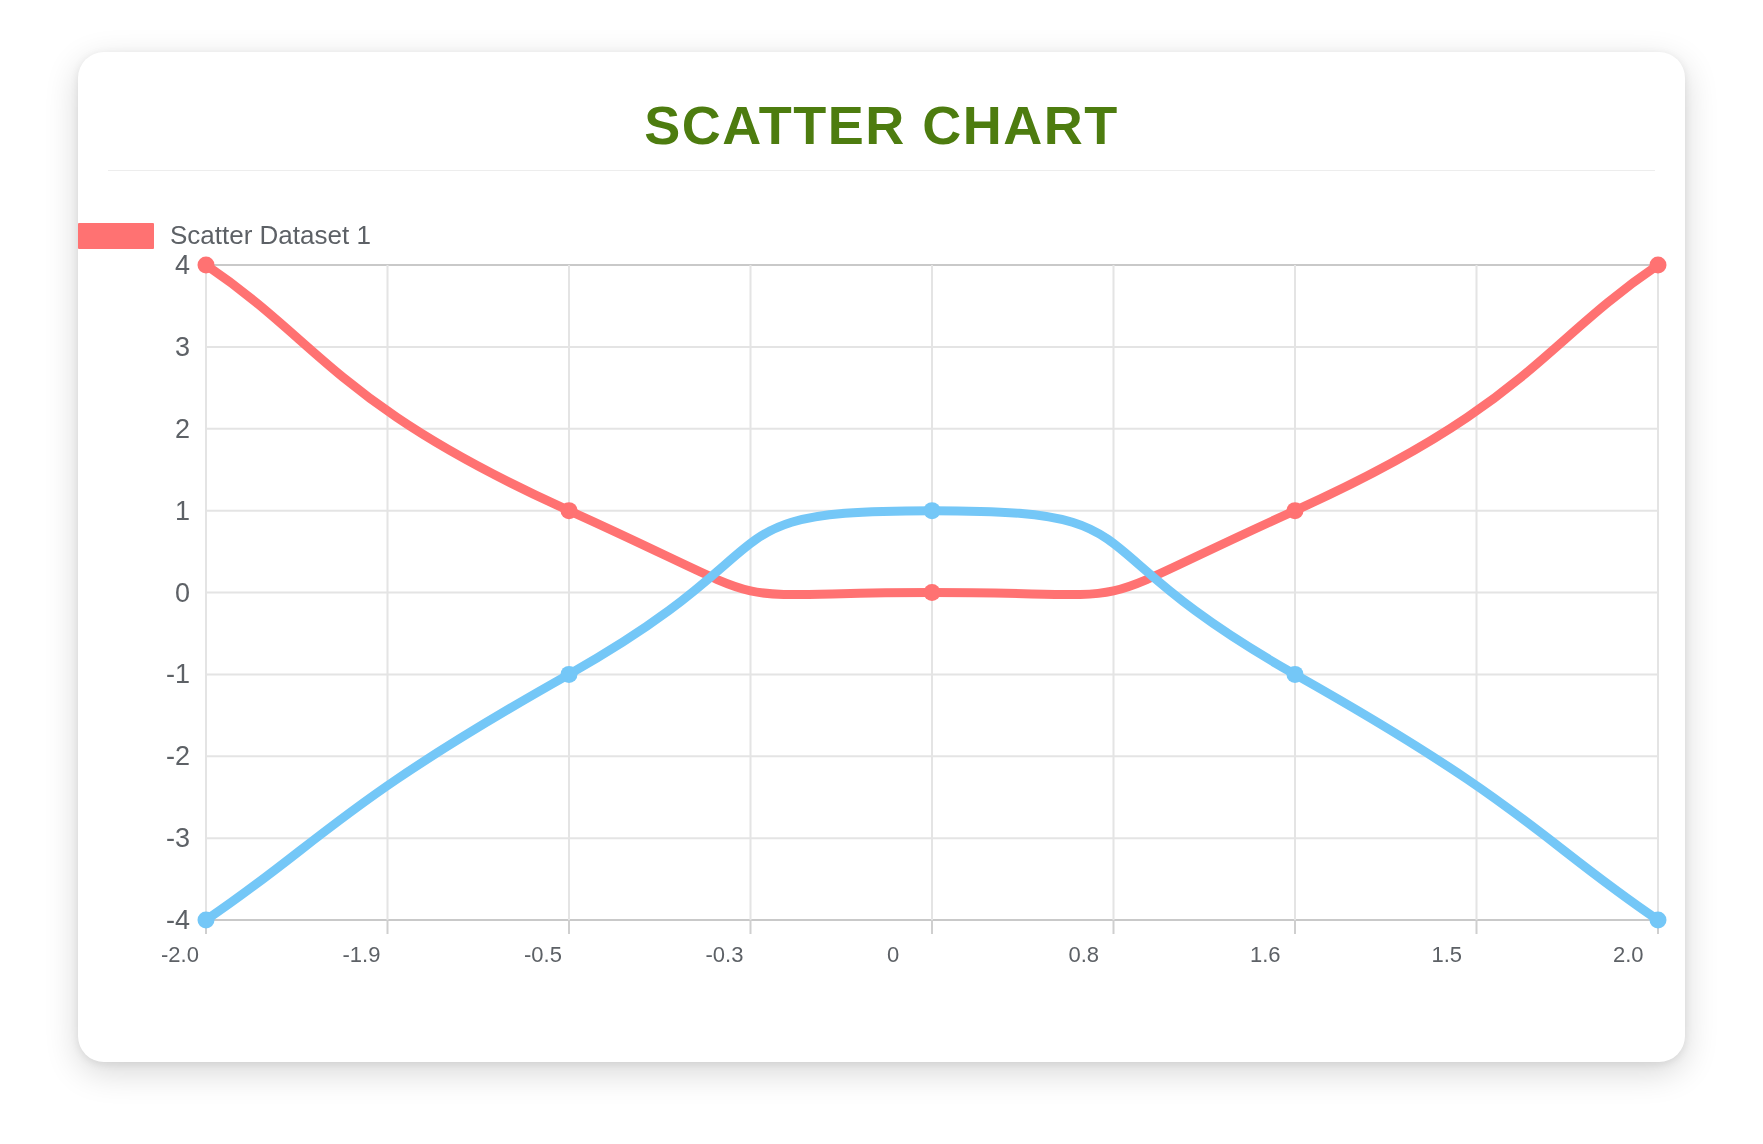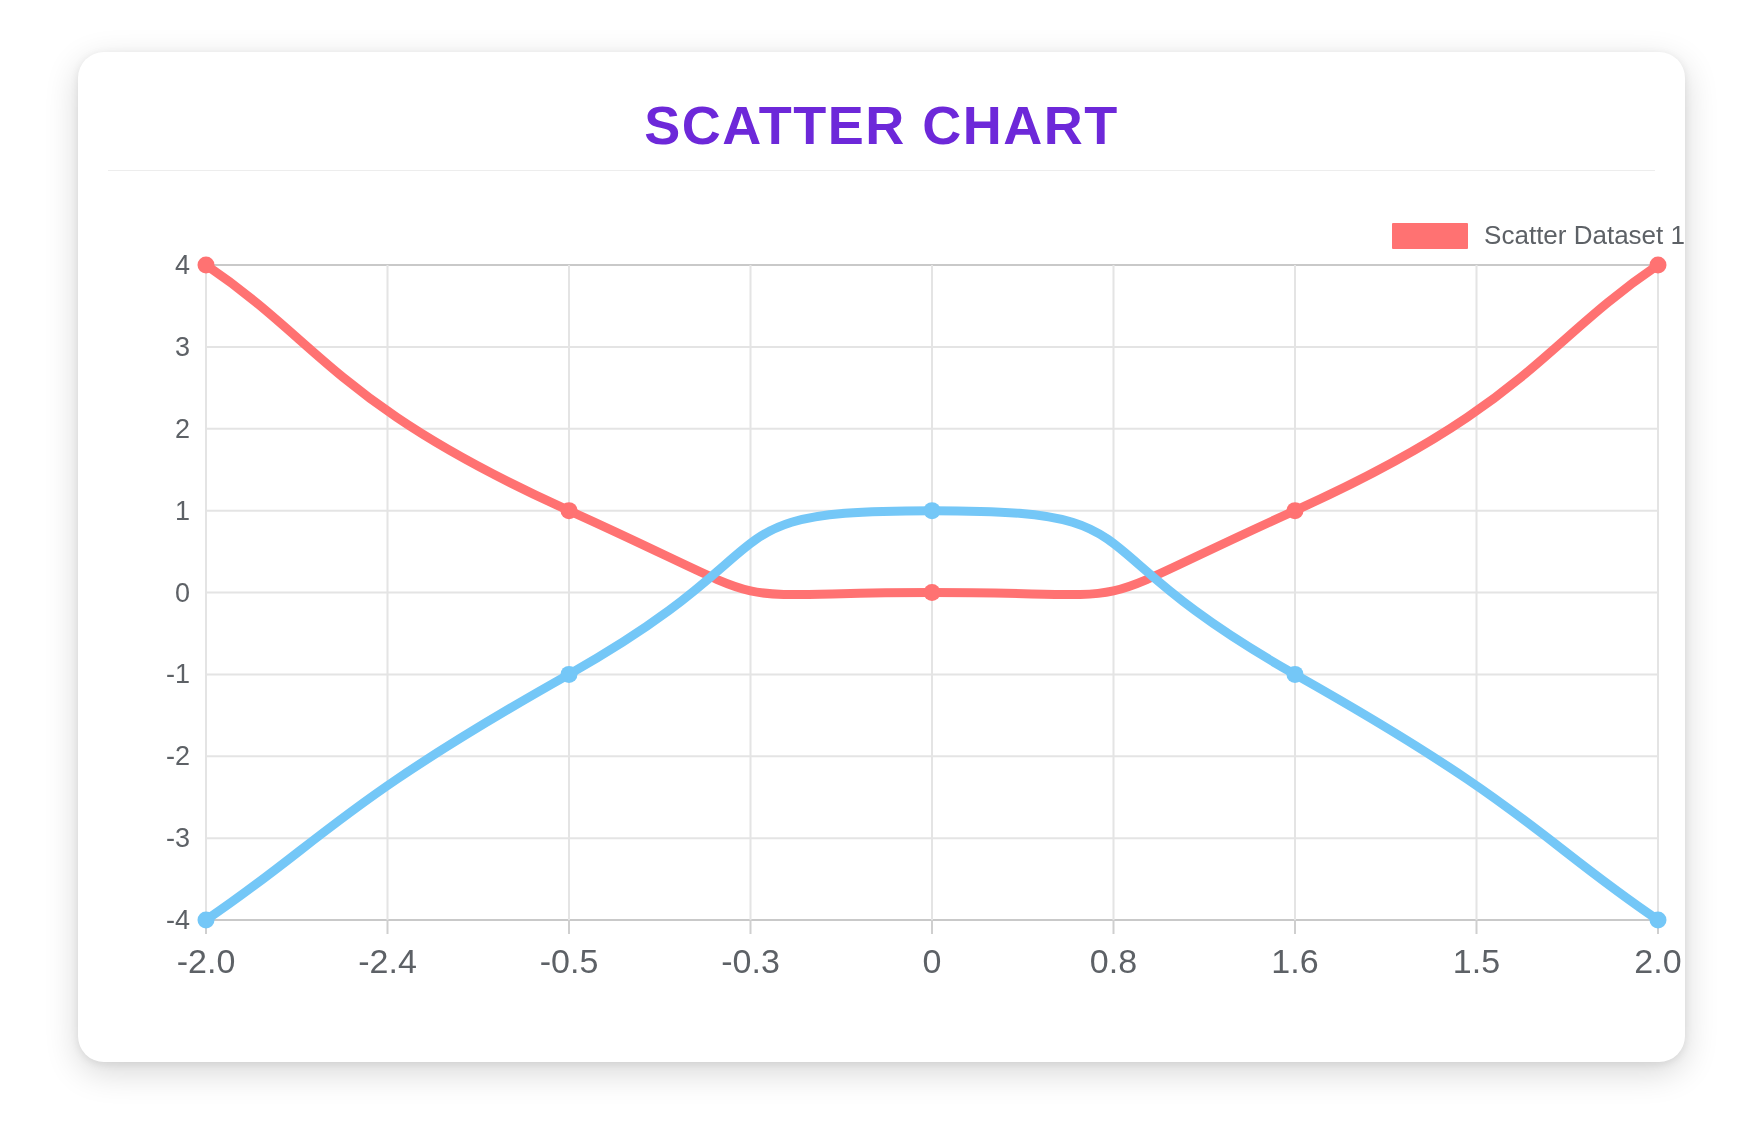--- a/index.html
+++ b/index.html
@@ -29,38 +29,38 @@
   }
   #chart-title {
     position: absolute;
     left: 0;
     top: 42px;
     width: 100%;
     text-align: center;
     font-size: 54px;
     font-weight: bold;
     letter-spacing: 1.5px;
-    color: #6d28d9;
+    color: #4d7c0f;
     font-family: "Liberation Sans", sans-serif;
   }
   #title-rule {
     position: absolute;
     left: 30px;
     top: 118px;
     width: 1547px;
     height: 1px;
     background: #ededed;
   }
   #legend {
     position: absolute;
     left: 0;
     top: 168px;
     width: 100%;
     display: flex;
-    justify-content: flex-end;
+    justify-content: flex-start;
     align-items: center;
     gap: 42px;
   }
   .legend-item {
     display: flex;
     align-items: center;
     gap: 16px;
   }
   .legend-swatch {
     width: 76px;
@@ -84,22 +84,21 @@
     position: absolute;
     text-align: right;
     font-size: 27px;
     color: #5d6166;
     font-family: "Liberation Sans", sans-serif;
     transform: translateY(-50%);
     width: 60px;
   }
   .tick-label-x {
     position: absolute;
-    text-align: center;
-    font-size: 34px;
+    font-size: 22px;
     color: #5d6166;
     font-family: "Liberation Sans", sans-serif;
     transform: translateX(-50%);
     width: 90px;
   }
 </style>
 </head>
 <body>
 
 <div id="stage">
@@ -163,21 +162,21 @@
           <div class="tick-label-y" style="left: 52px; top: 376.75px;">2</div>
           <div class="tick-label-y" style="left: 52px; top: 458.625px;">1</div>
           <div class="tick-label-y" style="left: 52px; top: 540.5px;">0</div>
           <div class="tick-label-y" style="left: 52px; top: 622.375px;">-1</div>
           <div class="tick-label-y" style="left: 52px; top: 704.25px;">-2</div>
           <div class="tick-label-y" style="left: 52px; top: 786.125px;">-3</div>
           <div class="tick-label-y" style="left: 52px; top: 868px;">-4</div>
         </div>
       <div id="x-ticks">
           <div class="tick-label-x" style="left: 128px; top: 890px;">-2.0</div>
-          <div class="tick-label-x" style="left: 309.5px; top: 890px;">-2.4</div>
+          <div class="tick-label-x" style="left: 309.5px; top: 890px;">-1.9</div>
           <div class="tick-label-x" style="left: 491px; top: 890px;">-0.5</div>
           <div class="tick-label-x" style="left: 672.5px; top: 890px;">-0.3</div>
           <div class="tick-label-x" style="left: 854px; top: 890px;">0</div>
           <div class="tick-label-x" style="left: 1035.5px; top: 890px;">0.8</div>
           <div class="tick-label-x" style="left: 1217px; top: 890px;">1.6</div>
           <div class="tick-label-x" style="left: 1398.5px; top: 890px;">1.5</div>
           <div class="tick-label-x" style="left: 1580px; top: 890px;">2.0</div>
         </div>
     </div>
 

